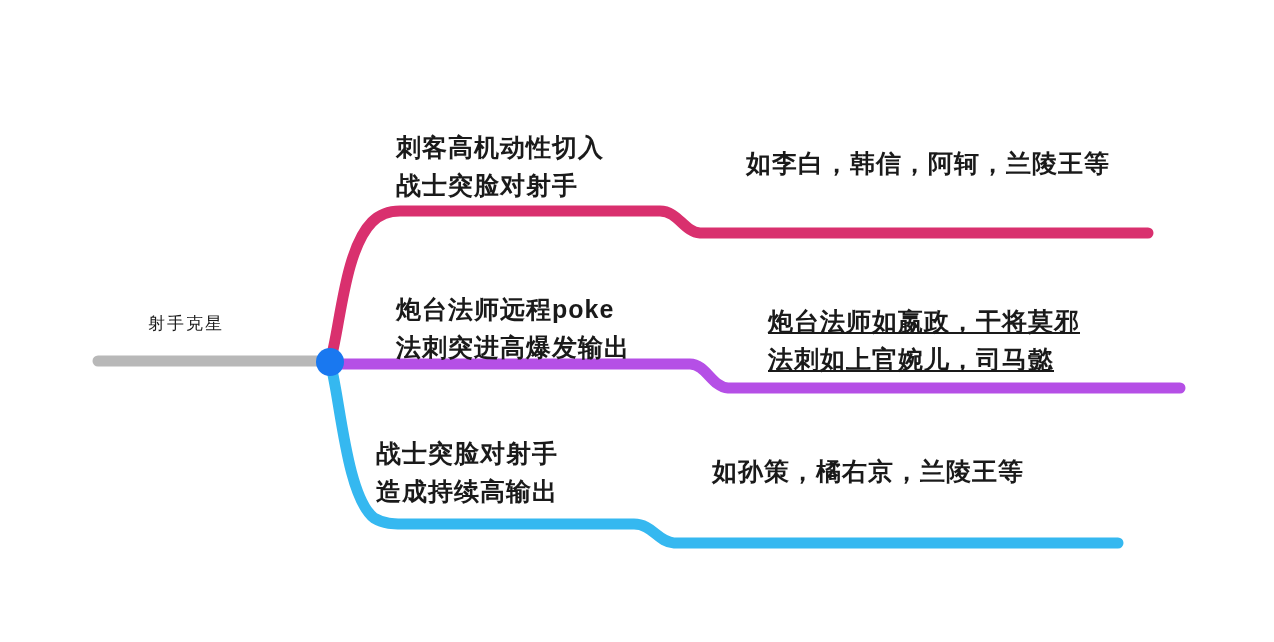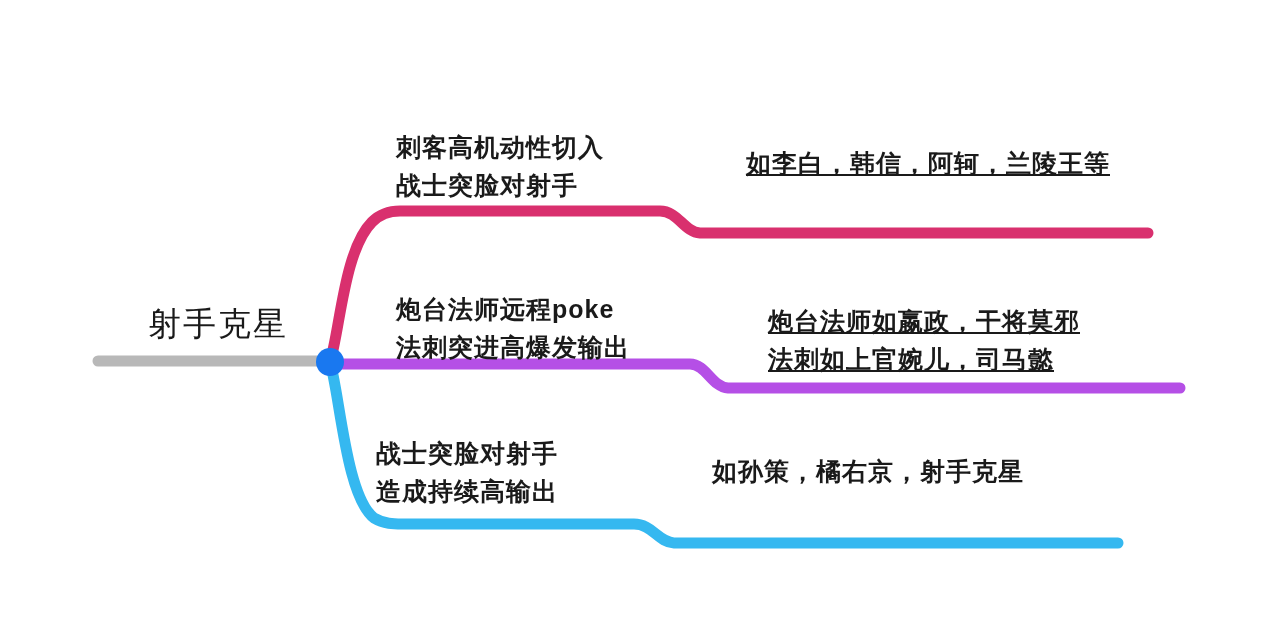--- a/index.html
+++ b/index.html
@@ -34,42 +34,41 @@
     white-space: pre-line;
     font-weight: 400;
   }
   .node-label.bold {
     font-weight: 700;
   }
   
   #root-label {
     left: 148px;
     top: 305px;
-    font-size: 33px;
+    font-size: 17px;
     letter-spacing: 2px;
   }
   
   #l1-label-0 {
     left: 396px;
     top: 128px;
   }
   #l1-label-1 {
     left: 396px;
     top: 290px;
   }
   #l1-label-2 {
     left: 376px;
     top: 434px;
   }
   
   #l2-label-0 {
     left: 746px;
     top: 144px;
     width: 400px;
-    text-decoration: underline;
   }
   #l2-label-1 {
     left: 768px;
     top: 302px;
     width: 396px;
     text-decoration: underline;
   }
   #l2-label-2 {
     left: 712px;
     top: 452px;
@@ -116,15 +115,15 @@
 
   <div id="l1-label-1" class="node-label bold">炮台法师远程poke
 法刺突进高爆发输出</div>
 
   <div id="l2-label-1" class="node-label bold">炮台法师如嬴政，干将莫邪
 法刺如上官婉儿，司马懿</div>
 
   <div id="l1-label-2" class="node-label bold">战士突脸对射手
 造成持续高输出</div>
 
-  <div id="l2-label-2" class="node-label bold">如孙策，橘右京，射手克星</div>
+  <div id="l2-label-2" class="node-label bold">如孙策，橘右京，兰陵王等</div>
 
 </div>
 
 </body></html>

